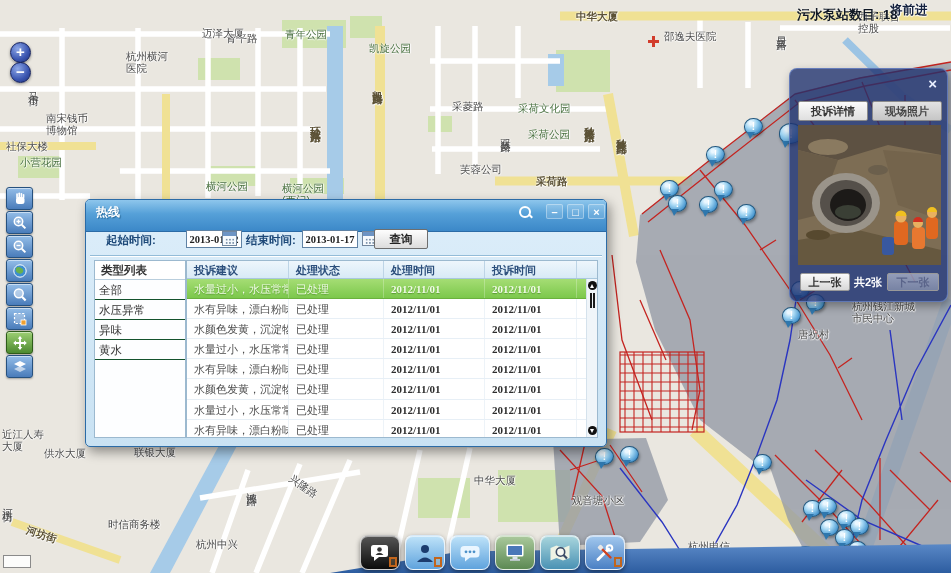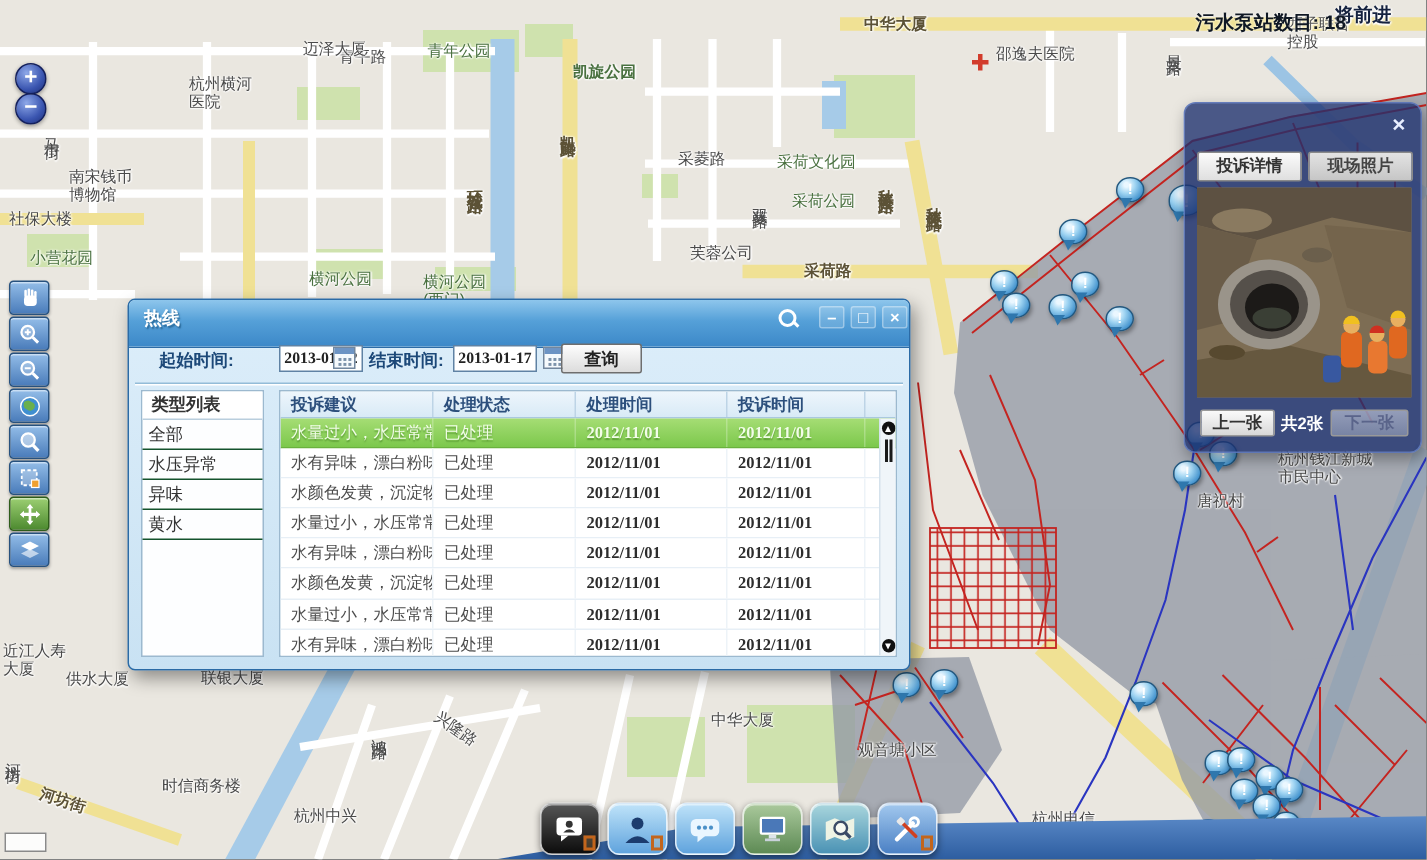--- a/index.html
+++ b/index.html
@@ -54,21 +54,21 @@
   .fl-label{position:absolute;top:33px;font-size:11.5px;font-weight:bold;color:#1c4878;}
   .fl-input{position:absolute;top:30px;width:56px;height:18px;border:1px solid #5f82a4;background:#fff;
      font-family:"Liberation Serif",serif;font-weight:bold;font-size:10.5px;text-align:center;color:#222;padding:0;}
   .cal{position:absolute;top:31px;width:15px;height:15px;background:#f6fafd;border:1px solid #72879e;cursor:pointer;}
   .cal::before{content:"";position:absolute;left:0;right:0;top:0;height:4px;background:#6d94c4;}
   .cal::after{content:"";position:absolute;left:2px;top:6px;width:10px;height:7px;
      background-image:radial-gradient(#7d93ab 1px,transparent 1.3px);background-size:3.3px 3.3px;}
   #query-btn{position:absolute;left:288px;top:29px;width:54px;height:20px;border:1px solid #6e6e6e;border-radius:2px;
      background:linear-gradient(#fdfdfd,#dcdcdc);font-size:11.5px;font-weight:bold;color:#222;cursor:pointer;}
   #hw-sep{position:absolute;left:4px;right:4px;top:55px;border-top:1px solid #93bcd8;border-bottom:1px solid #fff;}
-  #type-panel{position:absolute;left:8px;top:60px;width:82px;bottom:8px;background:#fdfeff;border:1px solid #9cb9cf;}
+  #type-panel{position:absolute;left:8px;top:60px;width:92px;bottom:8px;background:#fdfeff;border:1px solid #9cb9cf;}
   #type-header{height:19px;line-height:19px;padding-left:6px;font-size:11.5px;font-weight:bold;color:#333;
      border-bottom:1px solid #b9cedd;background:#fff;}
   .tl-item{height:20px;line-height:20px;padding-left:4px;font-size:11.5px;color:#333;border-bottom:1px solid #14532d;cursor:pointer;}
   #ctable{position:absolute;left:100px;top:60px;right:8px;bottom:8px;background:#fff;border:1px solid #9cb9cf;overflow:hidden;}
   #thead{display:flex;height:18px;background:linear-gradient(#eef6fc,#d8eaf6);border-bottom:1px solid #a9c8de;}
   .th{font-size:11px;font-weight:bold;color:#2c4f7c;line-height:18px;padding-left:7px;border-right:1px solid #bdd4e6;}
   .c0{width:102px;} .c1{width:95px;} .c2{width:101px;} .c3{width:92px;}
   .trow{display:flex;height:20.1px;border-bottom:1px solid #e7eff6;cursor:pointer;background:#fff;}
   .tc{font-size:11px;color:#4c4c4c;line-height:20px;padding-left:7px;border-right:1px solid #edf3f8;
      white-space:nowrap;overflow:hidden;}
@@ -172,30 +172,30 @@
       <path d="M560,450 L602,496 L616,540 M585,443 L572,500 M610,445 L642,492 M570,470 L600,460"></path>
     </g>
     <g stroke="#2a35c0" stroke-width="1.4" fill="none">
       <path d="M700,571 L737,505 L757,455 L777,400 L790,340 L796,300 M620,468 L662,522 L686,560 M951,305 L915,372 L886,440 L862,500 L848,558 M806,480 L862,520 L922,546 M890,330 L902,420"></path>
     </g>
   </svg>
 
   <div class="hospital-cross" style="left:648px;top:36px"></div>
   <div id="map-labels">
       <div class="map-label area" style="left: 285px; top: 28px;">青年公园</div>
-      <div class="map-label area" style="left: 382px; top: 42px; font-weight: bold;">凯旋公园</div>
+      <div class="map-label area" style="left: 369px; top: 42px;">凯旋公园</div>
       <div class="map-label poi" style="left: 226px; top: 32px;">青平路</div>
       <div class="map-label poi" style="left: 170px; top: 27px; margin-left: 32px;">迈泽大厦</div>
       <div class="map-label poi" style="left: 126px; top: 50px;">杭州横河
 医院</div>
       <div class="map-label poi vertical" style="left: 28px; top: 84px;">马市街</div>
       <div class="map-label poi" style="left: 46px; top: 112px;">南宋钱币
 博物馆</div>
       <div class="map-label poi" style="left: 6px; top: 140px;">社保大楼</div>
-      <div class="map-label area" style="left: 20px; top: 166px;">小营花园</div>
+      <div class="map-label area" style="left: 20px; top: 156px;">小营花园</div>
       <div class="map-label area" style="left: 206px; top: 180px;">横河公园</div>
       <div class="map-label area" style="left: 282px; top: 182px;">横河公园
 (西门)</div>
       <div class="map-label road vertical" style="left: 310px; top: 118px;">环城东路</div>
       <div class="map-label road vertical" style="left: 372px; top: 82px;">凯旋路</div>
       <div class="map-label poi" style="left: 452px; top: 100px;">采菱路</div>
       <div class="map-label area" style="left: 518px; top: 102px;">采荷文化园</div>
       <div class="map-label area" style="left: 528px; top: 128px;">采荷公园</div>
       <div class="map-label poi vertical" style="left: 500px; top: 130px;">双菱路</div>
       <div class="map-label poi" style="left: 460px; top: 163px;">芙蓉公司</div>

